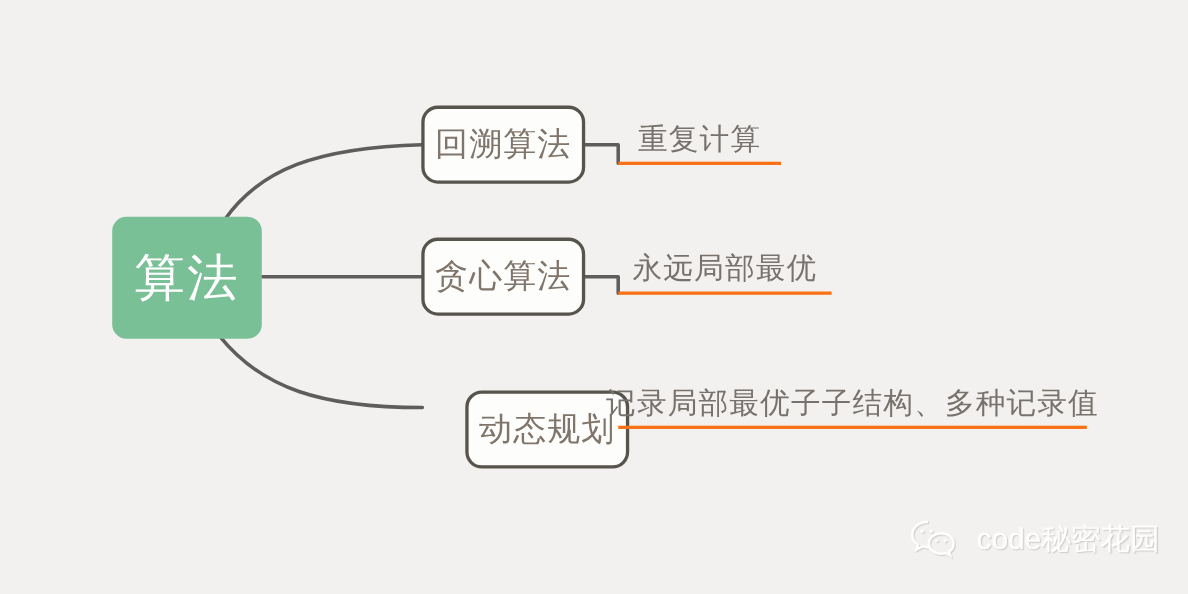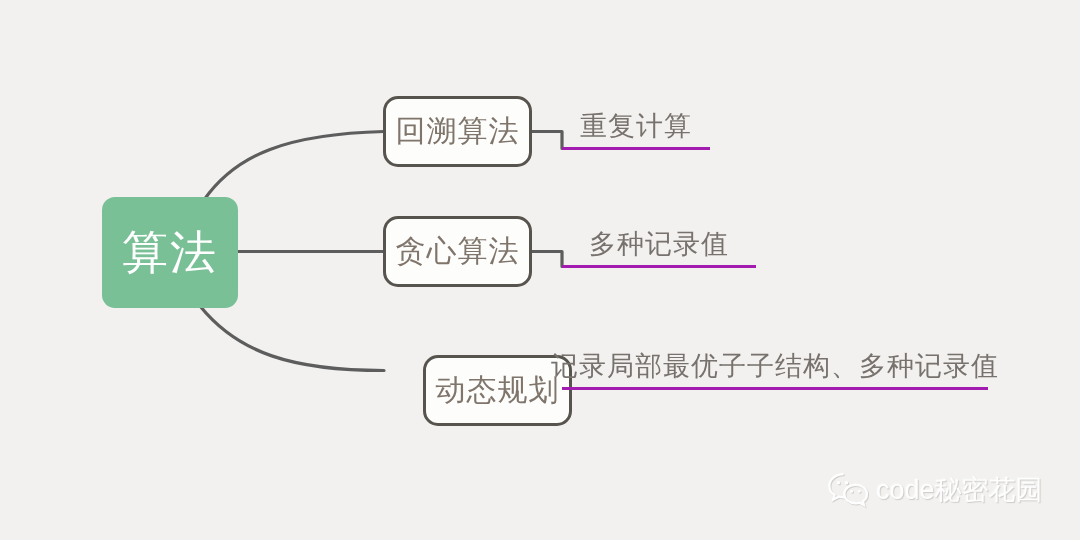--- a/index.html
+++ b/index.html
@@ -57,41 +57,41 @@
     font-size: 30px;
     letter-spacing: 1px;
   }
   .branch-1 { top: 96px; }
   .branch-2 { top: 216px; }
   .branch-3 { top: 355px; margin-left: 40px; }
   .note {
     position: absolute;
     left: 562px;
     height: 37px;
-    border-bottom: 3px solid #a21caf;
+    border-bottom: 3px solid #f97316;
     display: flex;
     align-items: flex-end;
     justify-content: center;
     padding-bottom: 3px;
     box-sizing: content-box;
     color: #77726d;
     font-size: 27px;
     letter-spacing: 1px;
     white-space: nowrap;
   }
   .note-1 { top: 107px; width: 148px; }
   .note-2 { top: 225px; width: 194px; }
   .note-3 { top: 347px; width: 426px; }
   .watermark {
     position: absolute;
     left: 824px;
     top: 468px;
     display: flex;
     align-items: center;
-    gap: 6px;
+    gap: 18px;
     color: rgba(255,255,255,0.96);
     text-shadow: 1px 1px 1px rgba(176,173,169,0.55), -1px -1px 1px rgba(255,255,255,0.4);
     font-size: 27px;
   }
   .watermark svg {
     display: block;
     filter: drop-shadow(1px 1px 0.5px rgba(176,173,169,0.5));
   }
 </style>
 </head>
@@ -121,21 +121,21 @@
     <span>回溯算法</span>
   </div>
   <div class="branch-node branch-3">
     <span>动态规划</span>
   </div>
 
   <div class="note note-1">
     <span>重复计算</span>
   </div>
   <div class="note note-2">
-    <span>多种记录值</span>
+    <span>永远局部最优</span>
   </div>
   <div class="note note-3">
     <span>记录局部最优子子结构、多种记录值</span>
   </div>
 
   <div class="watermark">
     <span>
       <svg width="46" height="44" viewBox="0 0 48 46">
         <g fill="none" stroke="rgba(255,255,255,0.96)" stroke-width="2.4">
           <path d="M20.5 6.5 C12 6.5 5.5 12 5.5 18.8 c0 3.9 2.1 7.3 5.4 9.5 L9.6 33 l5.6-3 c1.7 0.5 3.5 0.8 5.3 0.8 0.6 0 1.2 0 1.8-0.1"></path>

